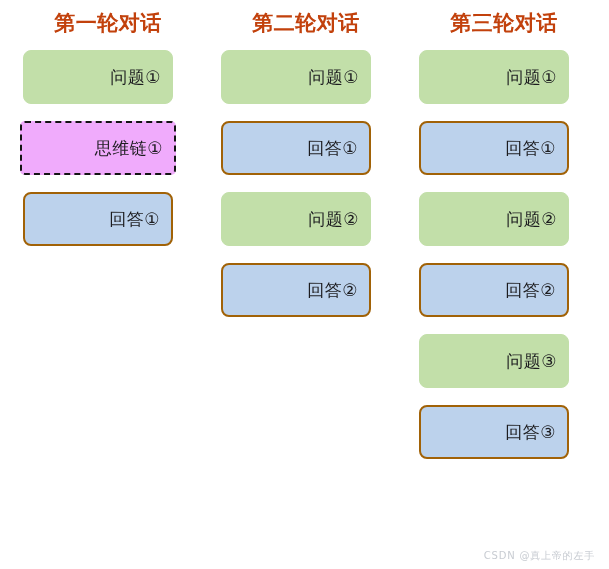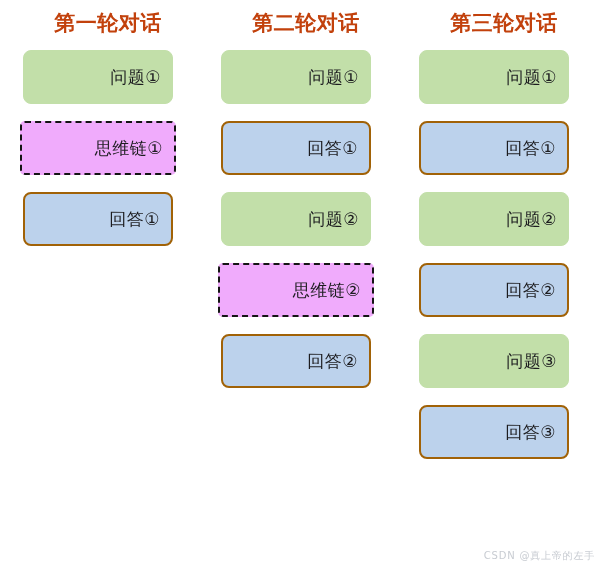--- a/index.html
+++ b/index.html
@@ -100,21 +100,20 @@
       <div class="box answer">回答①</div>
     </div>
   </div>
 
   <div class="column col-2">
     <div class="col-title">第二轮对话</div>
     <div class="box-stack">
       <div class="box question">问题①</div>
       <div class="box answer">回答①</div>
       <div class="box question">问题②</div>
-      <div class="box cot">思维链②</div>
       <div class="box answer">回答②</div>
     </div>
   </div>
 
   <div class="column col-3">
     <div class="col-title">第三轮对话</div>
     <div class="box-stack">
       <div class="box question">问题①</div>
       <div class="box answer">回答①</div>
       <div class="box question">问题②</div>

